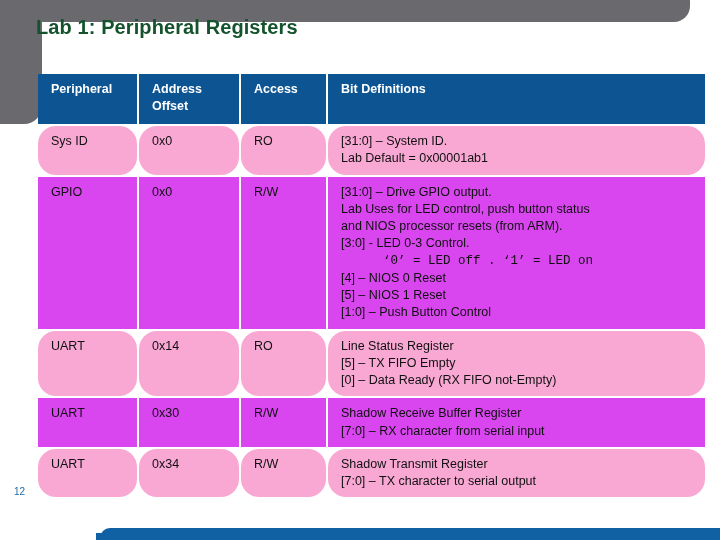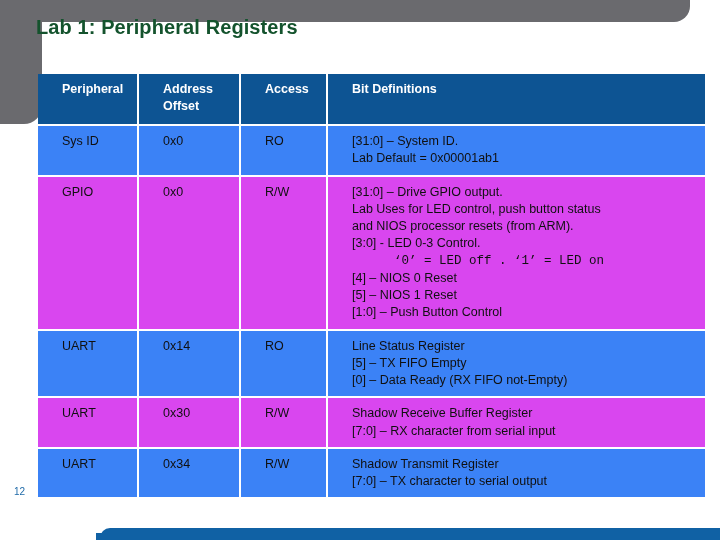--- a/index.html
+++ b/index.html
@@ -92,33 +92,34 @@
     width: 671px;
     border-collapse: separate;
     border-spacing: 2px 2px;
     table-layout: fixed;
     font-size: 12.5px;
     color: #101010;
   }
   #register-table th,
   #register-table td {
     vertical-align: top;
-    padding: 7px 7px 7px 24px;
+    padding: 7px 7px 7px 13px;
     text-align: left;
     line-height: 1.38;
   }
   #register-table thead th {
     background: #0d5493;
     color: #ffffff;
     font-weight: bold;
     font-size: 12.5px;
     height: 36px;
   }
   #register-table tbody tr.row-shade-a td {
-    background: #3b82f6;
+    background: #f9a8d4;
+    border-radius: 18px;
   }
   #register-table tbody tr.row-shade-b td {
     background: #d946ef;
   }
   .col-peripheral { width: 99px; }
   .col-offset     { width: 100px; }
   .col-access     { width: 85px;  }
   .col-bits       { width: auto;  }
 
   .cell-line { display: block; white-space: pre; }

